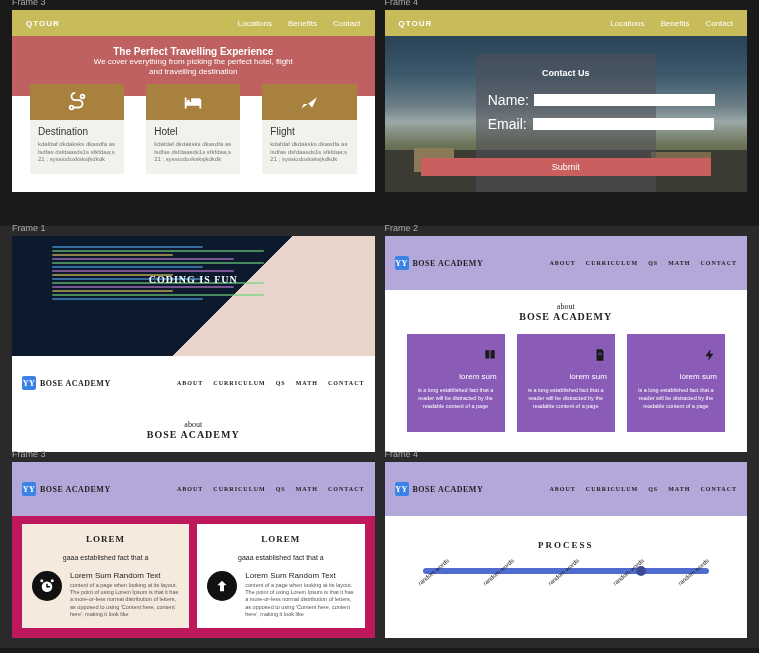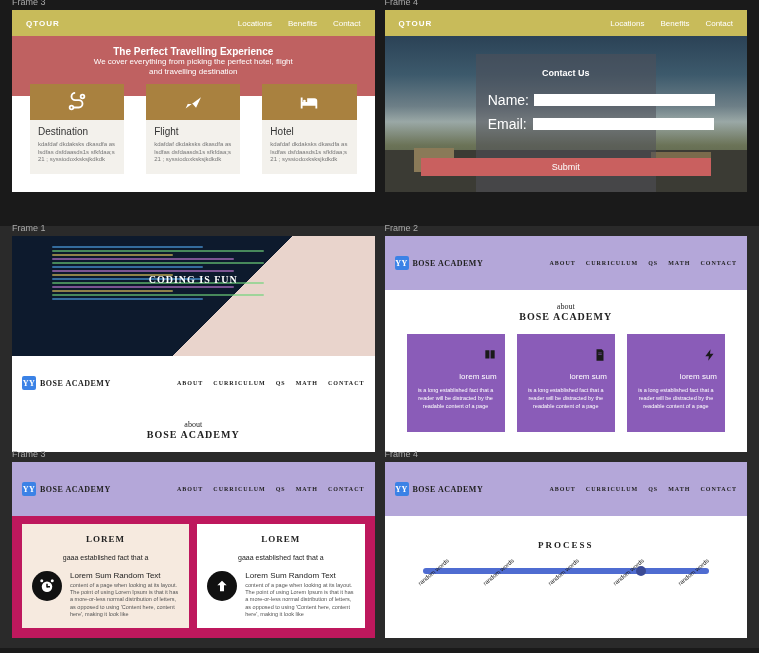--- a/index.html
+++ b/index.html
@@ -135,38 +135,38 @@
                 <path d="M8 18h6a4 4 0 0 0 0-8H10a4 4 0 0 1 0-8"></path>
               </svg>
           </div>
           <div class="card-body">
             <div class="h">Destination</div>
             <div class="p">kdafdaf dkdaksks dkasdfa aslsdfas dsfdaasds1s sfkfdaa;s21 ; syssiodoxksksjkdkdk</div>
           </div>
         </div>
         <div class="card">
           <div class="card-top">
-            <svg width="22" height="22" viewBox="0 0 24 24" fill="#fff">
-                <path d="M2 16l20-6-9 9-2-5-5-2 3-3-7 7z" transform="rotate(-20 12 12)"></path>
-              </svg>
-          </div>
-          <div class="card-body">
-            <div class="h">Flight</div>
-            <div class="p">kdafdaf dkdaksks dkasdfa aslsdfas dsfdaasds1s sfkfdaa;s21 ; syssiodoxksksjkdkdk</div>
-          </div>
-        </div>
-        <div class="card">
-          <div class="card-top">
             <svg width="24" height="22" viewBox="0 0 24 24" fill="#fff">
                 <path d="M3 7v12h2v-3h14v3h2V11a3 3 0 0 0-3-3H10v4H5V7H3z"></path>
                 <circle cx="7" cy="11" r="1.5"></circle>
               </svg>
           </div>
           <div class="card-body">
             <div class="h">Hotel</div>
+            <div class="p">kdafdaf dkdaksks dkasdfa aslsdfas dsfdaasds1s sfkfdaa;s21 ; syssiodoxksksjkdkdk</div>
+          </div>
+        </div>
+        <div class="card">
+          <div class="card-top">
+            <svg width="22" height="22" viewBox="0 0 24 24" fill="#fff">
+                <path d="M2 16l20-6-9 9-2-5-5-2 3-3-7 7z" transform="rotate(-20 12 12)"></path>
+              </svg>
+          </div>
+          <div class="card-body">
+            <div class="h">Flight</div>
             <div class="p">kdafdaf dkdaksks dkasdfa aslsdfas dsfdaasds1s sfkfdaa;s21 ; syssiodoxksksjkdkdk</div>
           </div>
         </div>
       </div>
       <div class="bg3"></div>
     </div>
 
     <div class="frame">
       <div class="frame-label">Frame 4</div>
       <div class="qnav">

